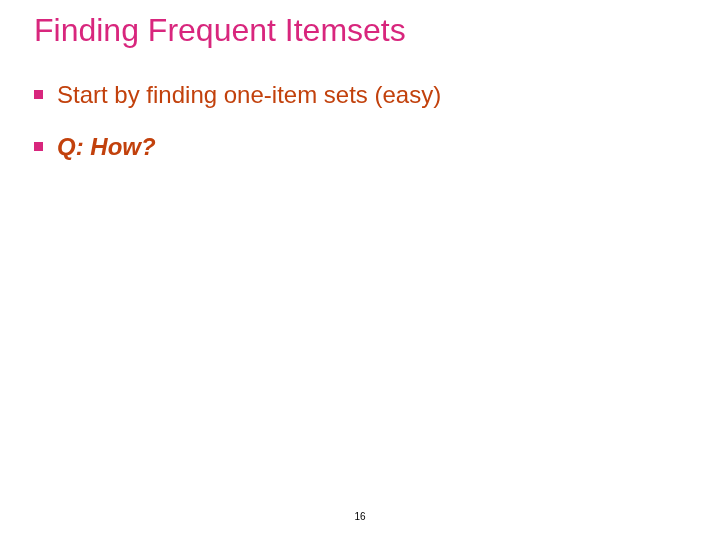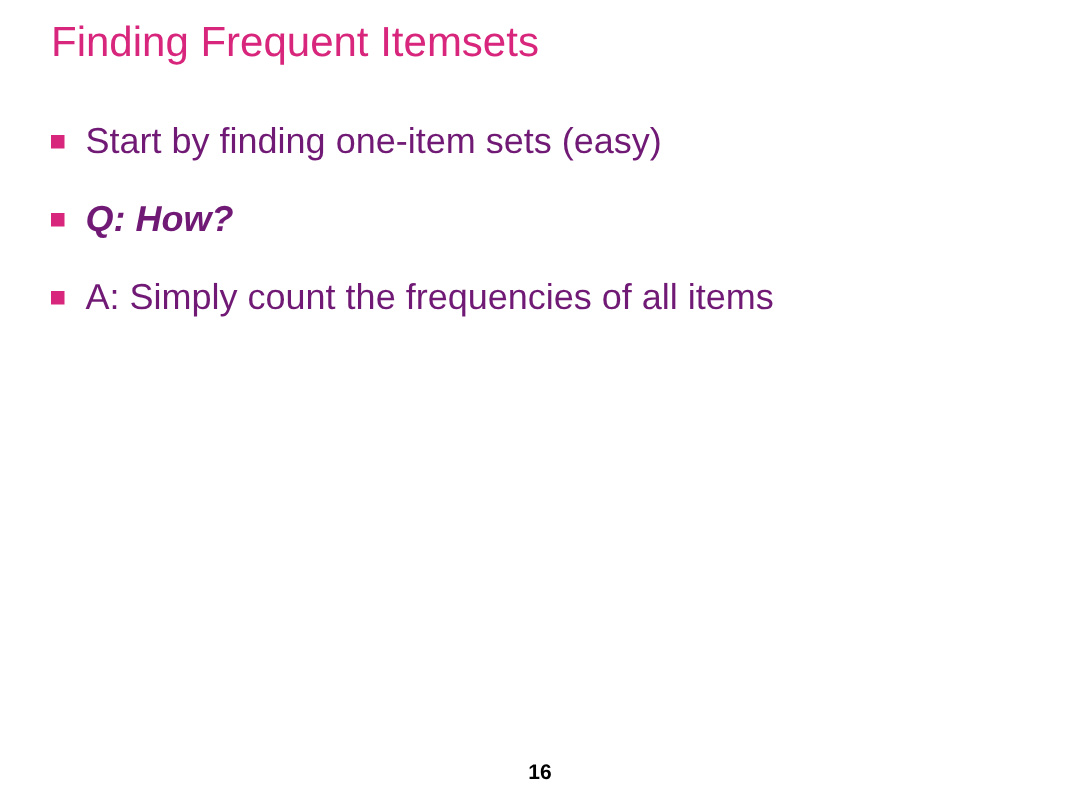--- a/index.html
+++ b/index.html
@@ -15,21 +15,21 @@
   .slide {
     width: 720px;
     height: 540px;
     position: relative;
     box-sizing: border-box;
   }
   .title {
     position: absolute;
     left: 34px;
     top: 12px;
-    font-size: 28px;
+    font-size: 32px;
     font-weight: 400;
     letter-spacing: 0px;
   }
   .bullets {
     position: absolute;
     left: 34px;
     top: 80px;
     right: 40px;
   }
   .row {
@@ -39,36 +39,36 @@
   }
   .sq {
     width: 9px;
     height: 9px;
     flex: 0 0 9px;
     margin-top: 10px;
     margin-right: 14px;
   }
   .txt {
     font-size: 24px;
-    color: #701a75;
+    color: #c2410c;
     line-height: 1.25;
     text-align: right;
   }
   .italic {
     font-style: italic;
     font-weight: bold;
   }
   .pagenum {
     position: absolute;
     bottom: 18px;
     left: 0;
     width: 100%;
     text-align: center;
-    font-size: 14px;
-    font-weight: bold;
+    font-size: 10px;
+    font-weight: normal;
     color: #000000;
   }
 </style>
 </head>
 <body>
 
 <div class="slide">
 
   <div class="title" style="color:#d8267d">Finding Frequent Itemsets</div>
 
@@ -77,22 +77,18 @@
     <div class="row">
       <div class="sq" style="background:#d8267d"></div>
       <div class="txt">Start by finding one-item sets (easy)</div>
     </div>
 
     <div class="row">
       <div class="sq" style="background:#d8267d"></div>
       <div class="txt italic">Q: How?</div>
     </div>
 
-    <div class="row">
-      <div class="sq" style="background:#d8267d"></div>
-      <div class="txt">A: Simply count the frequencies of all items</div>
-    </div>
 
   </div>
 
   <div class="pagenum">16</div>
 
 </div>
 
 </body></html>

